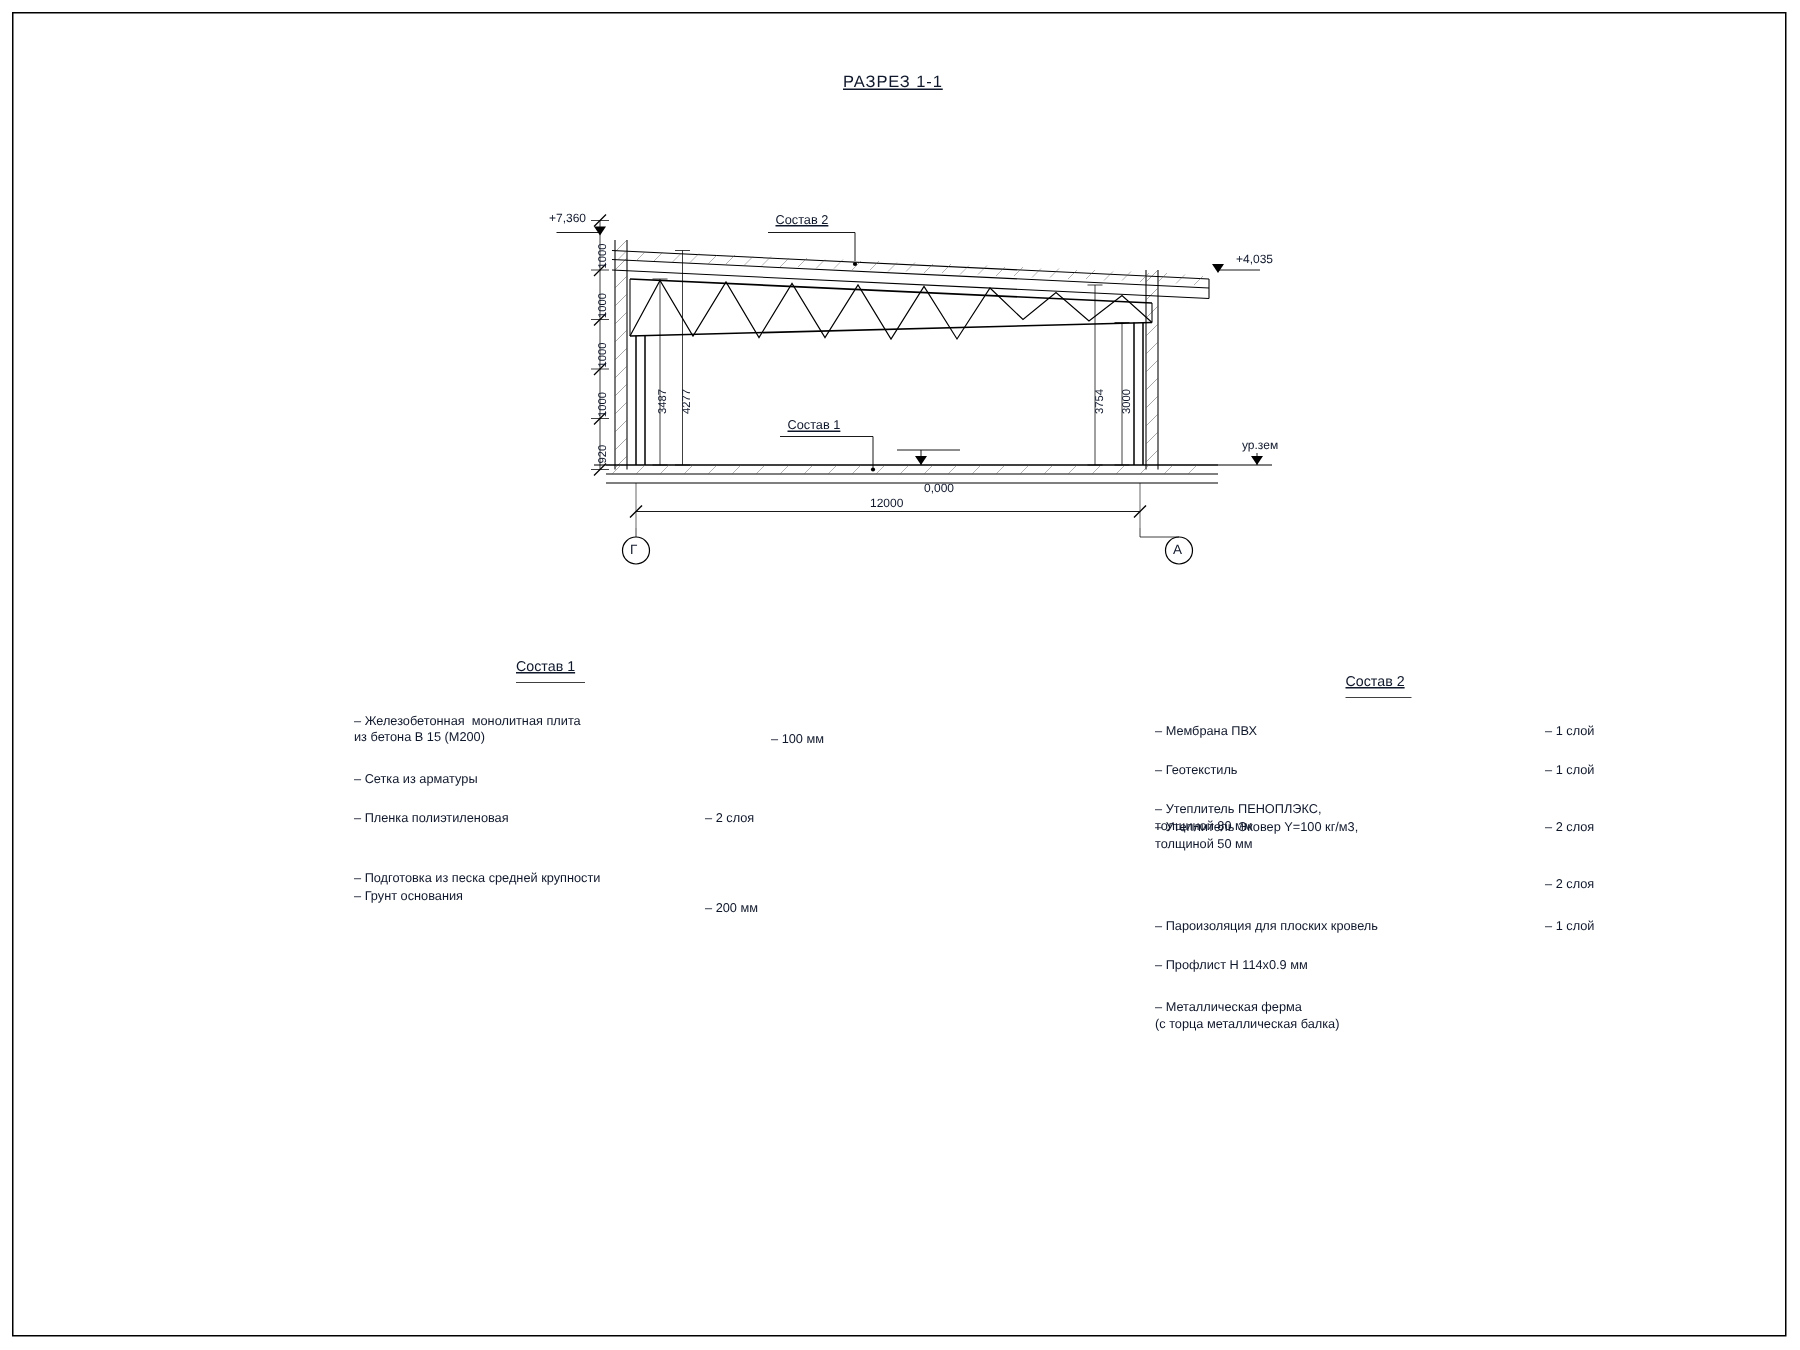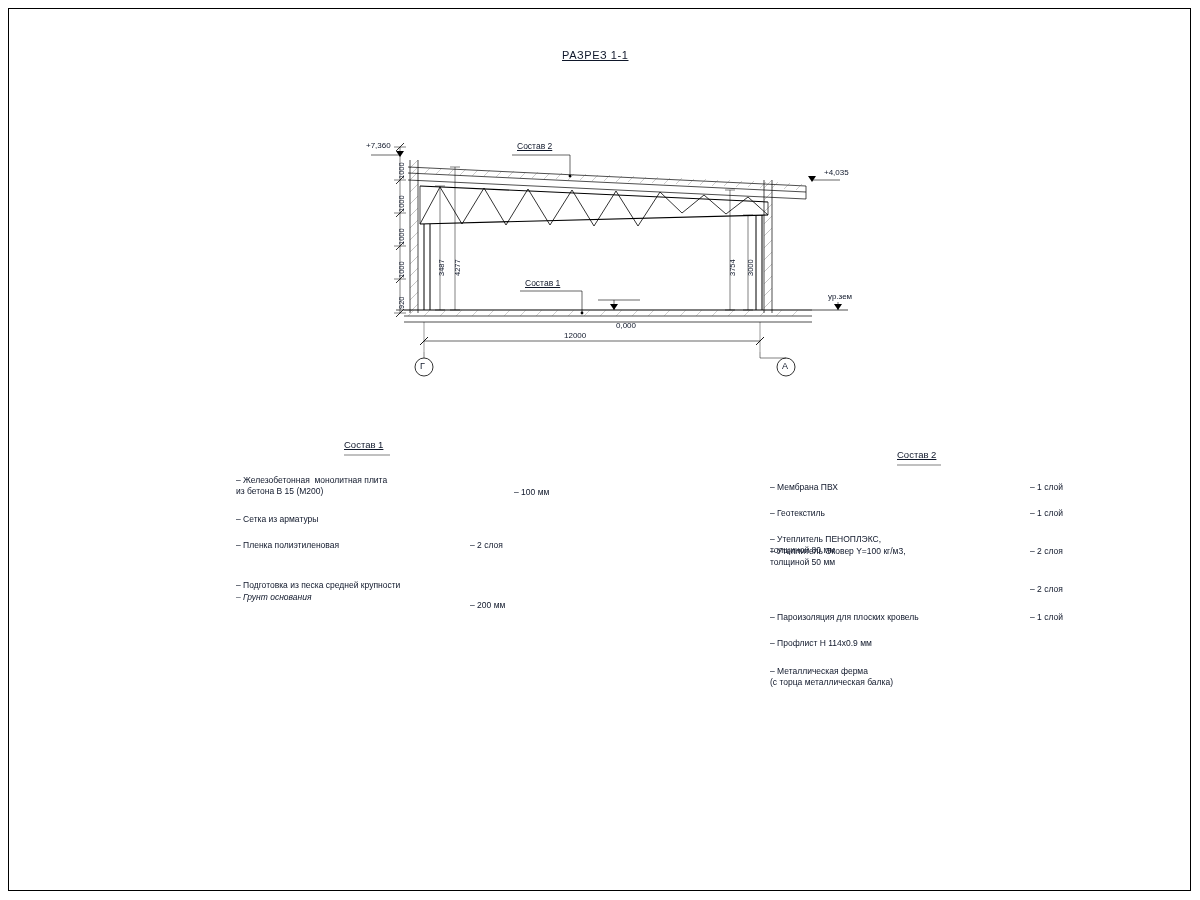--- a/index.html
+++ b/index.html
@@ -283,41 +283,41 @@
   <div class="vtxt" style="left:397px; top:212px;">1000</div>
   <div class="vtxt" style="left:397px; top:245px;">1000</div>
   <div class="vtxt" style="left:397px; top:278px;">1000</div>
   <div class="vtxt" style="left:397px; top:309px;">920</div>
 
   <div class="vtxt" style="left:437px; top:276px;">3487</div>
   <div class="vtxt" style="left:453px; top:276px;">4277</div>
   <div class="vtxt" style="left:728px; top:276px;">3754</div>
   <div class="vtxt" style="left:746px; top:276px;">3000</div>
 
-  <div class="lbl" style="left:564px; top:331px;">12000</div>
+  <div class="lbl" style="left:580px; top:331px;">12000</div>
 
   <div class="lbl" style="left:420px; top:361px; font-size:9px;">Г</div>
   <div class="lbl" style="left:782px; top:361px; font-size:9px;">А</div>
 
   <div class="lbl-u" style="left:344px; top:439px; font-size:9.5px;">Состав 1</div>
 
   <div class="spec-line" style="left:236px; top:475px; white-space:pre;">– Железобетонная  монолитная плита
 из бетона В 15 (М200)</div>
   <div class="spec-line" style="left:470px; top:487px;margin-left:44px;">– 100 мм</div>
 
   <div class="spec-line" style="left:236px; top:514px; white-space:pre;">– Сетка из арматуры</div>
   <div class="spec-line" style="left:470px; top:514px;"></div>
 
   <div class="spec-line" style="left:236px; top:540px; white-space:pre;">– Пленка полиэтиленовая</div>
   <div class="spec-line" style="left:470px; top:540px;">– 2 слоя</div>
 
   <div class="spec-line" style="left:236px; top:580px; white-space:pre;">– Подготовка из песка средней крупности</div>
   <div class="spec-line" style="left:470px; top:566px;margin-top:34px;">– 200 мм</div>
 
-  <div class="spec-line" style="left:236px; top:592px; white-space:pre;font-style:italic;">– Грунт основания</div>
+  <div class="spec-line" style="left:236px; top:592px; white-space:pre;">– Грунт основания</div>
   <div class="spec-line" style="left:470px; top:592px;"></div>
 
   <div class="lbl-u" style="left:897px; top:449px; font-size:9.5px;">Состав 2</div>
 
   <div class="spec-line" style="left:770px; top:482px; white-space:pre;">– Мембрана ПВХ</div>
   <div class="spec-line" style="left:1030px; top:482px;">– 1 слой</div>
 
   <div class="spec-line" style="left:770px; top:508px; white-space:pre;">– Геотекстиль</div>
   <div class="spec-line" style="left:1030px; top:508px;">– 1 слой</div>
 

